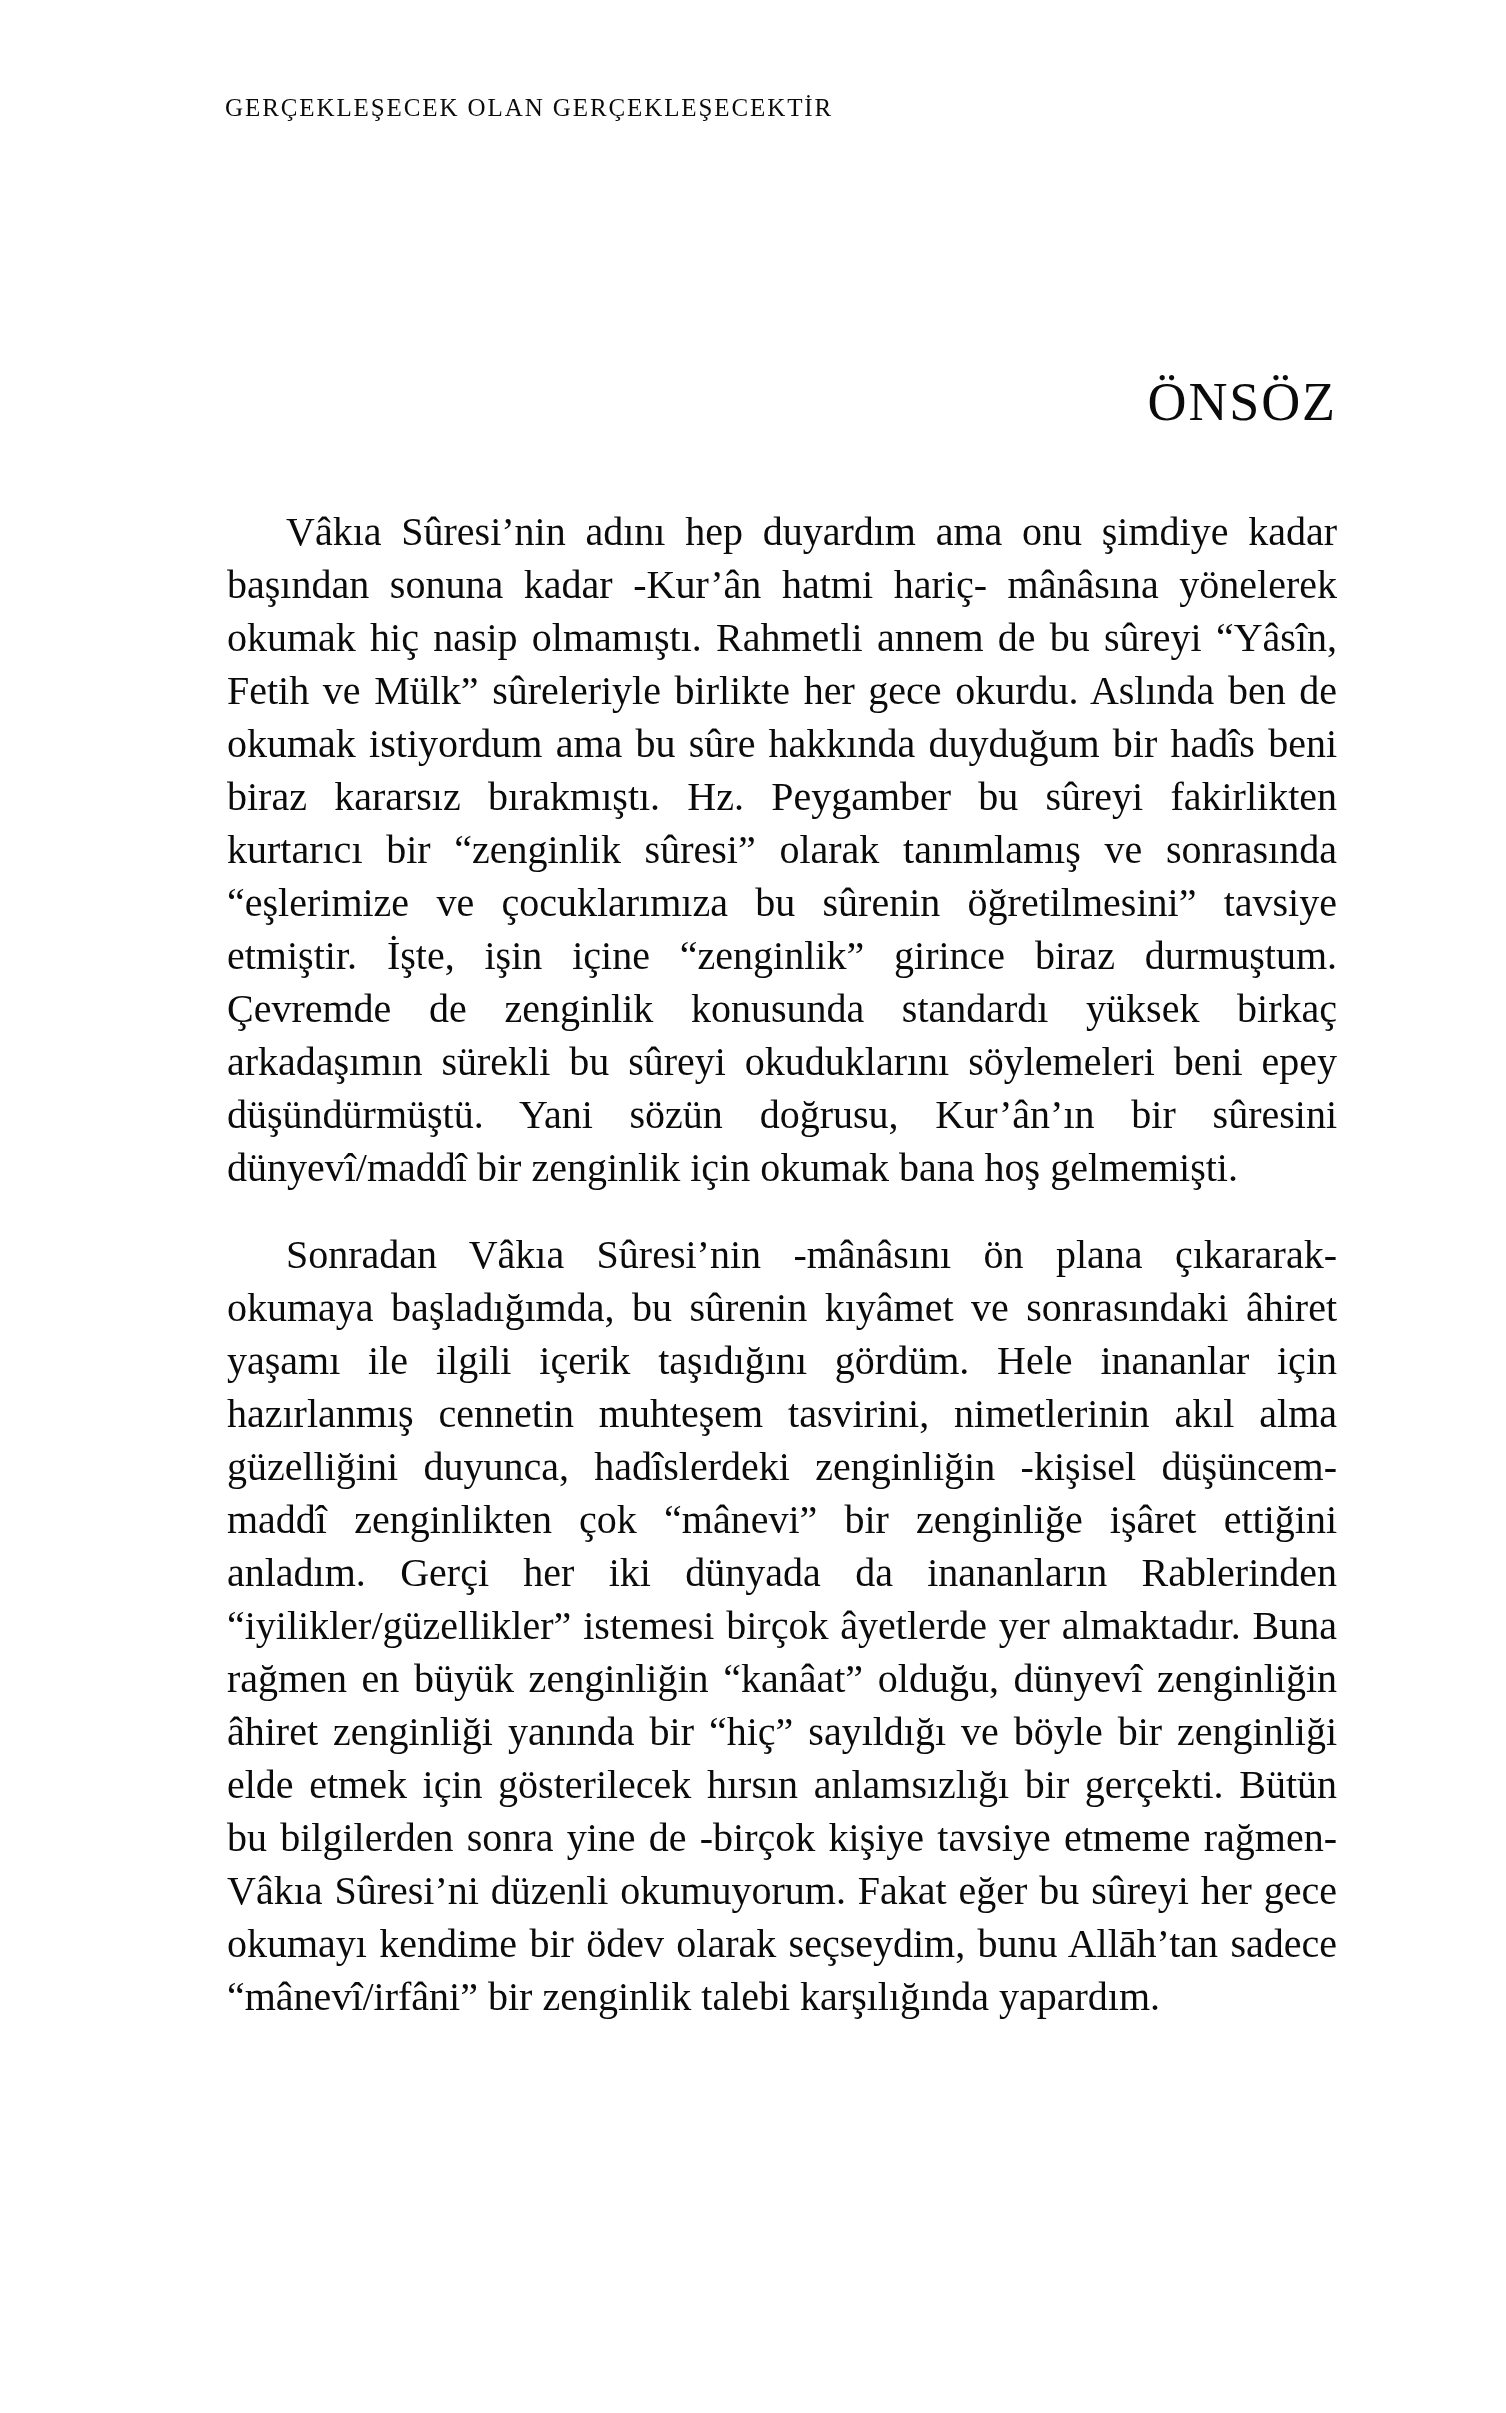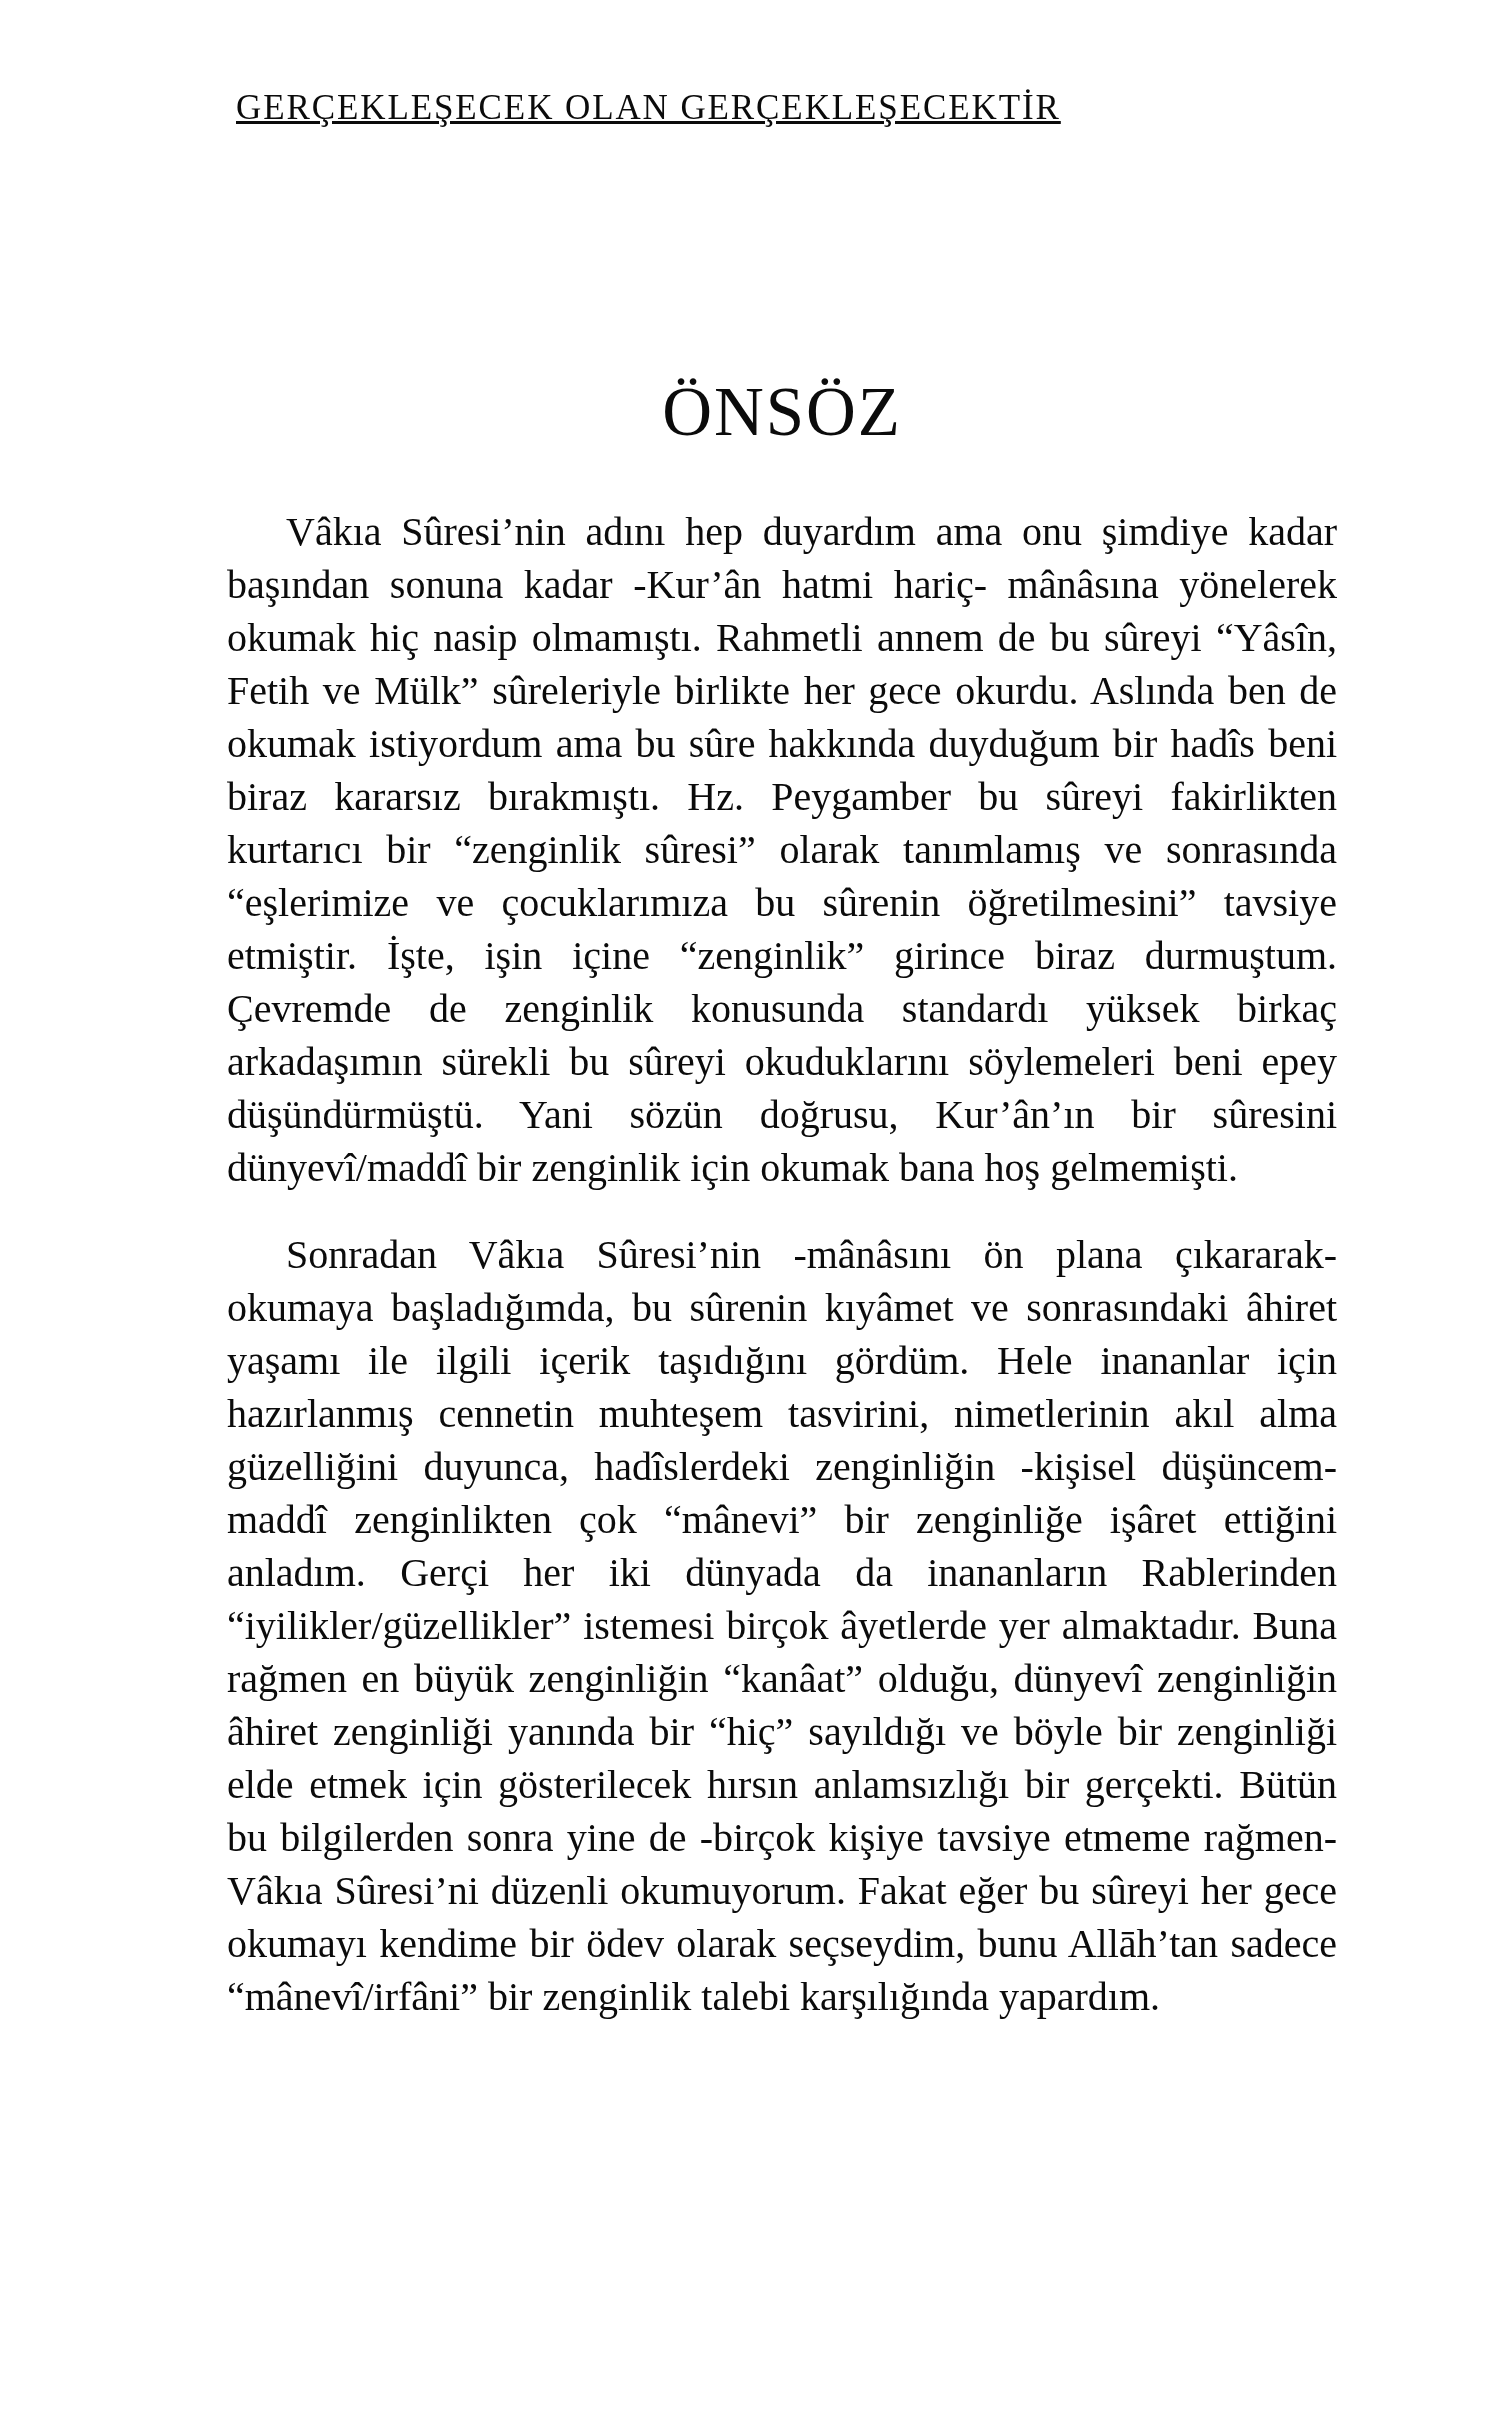--- a/index.html
+++ b/index.html
@@ -16,36 +16,35 @@
     width:1507px;
     height:2413px;
     margin:0 auto;
     background:var(--page-bg);
     font-family:"Liberation Serif","DejaVu Serif",serif;
     color:var(--ink);
     overflow:hidden;
   }
   .running-head{
     position:absolute;
-    left:236px;
+    left:225px;
     top:89px;
-    font-size:35px;
+    font-size:25px;
     line-height:38px;
     letter-spacing:1.9px;
     white-space:nowrap;
     font-weight:400;
-    text-decoration:underline;
   }
   .chapter-title{
     position:absolute;
     left:227px;
     width:1110px;
     top:337px;
-    text-align:center;
-    font-size:69px;
+    text-align:right;
+    font-size:54px;
     line-height:59px;
     letter-spacing:1.9px;
     font-weight:400;
   }
   .body-text{
     position:absolute;
     left:227px;
     top:505px;
     width:1110px;
     font-size:40px;

